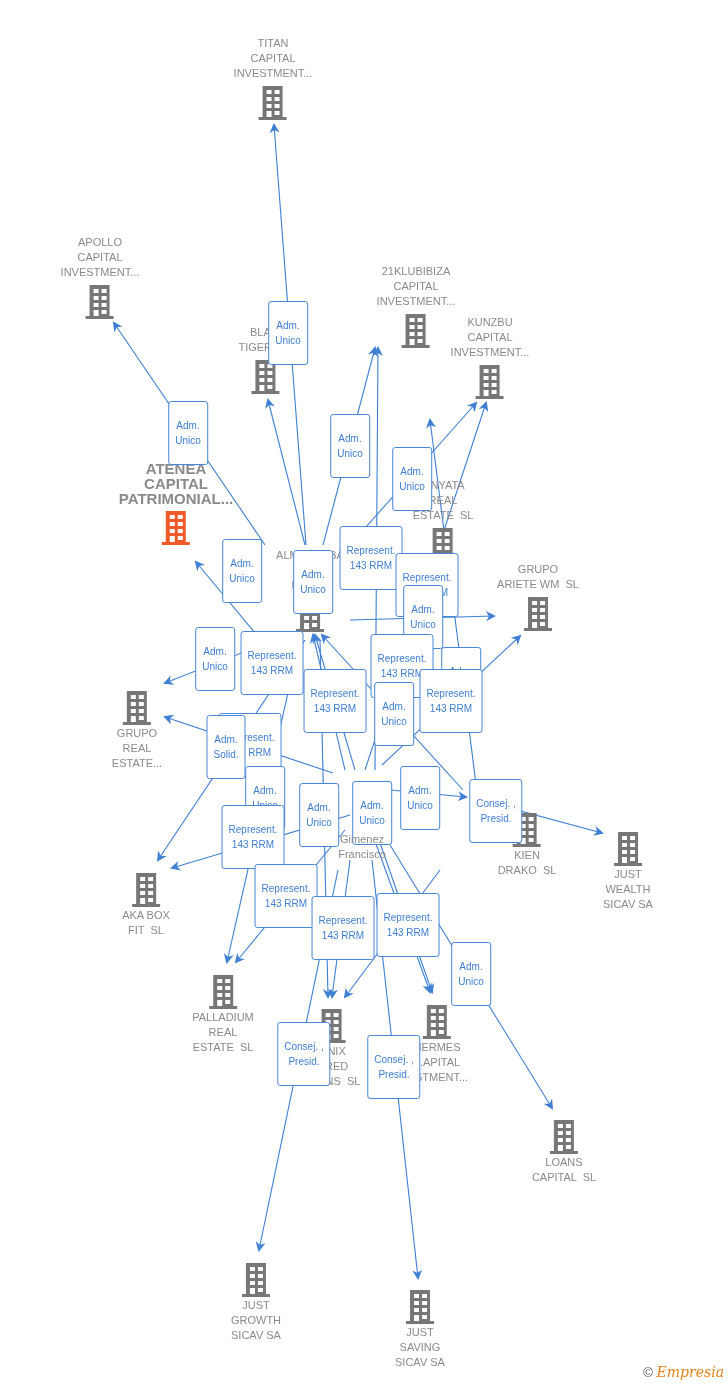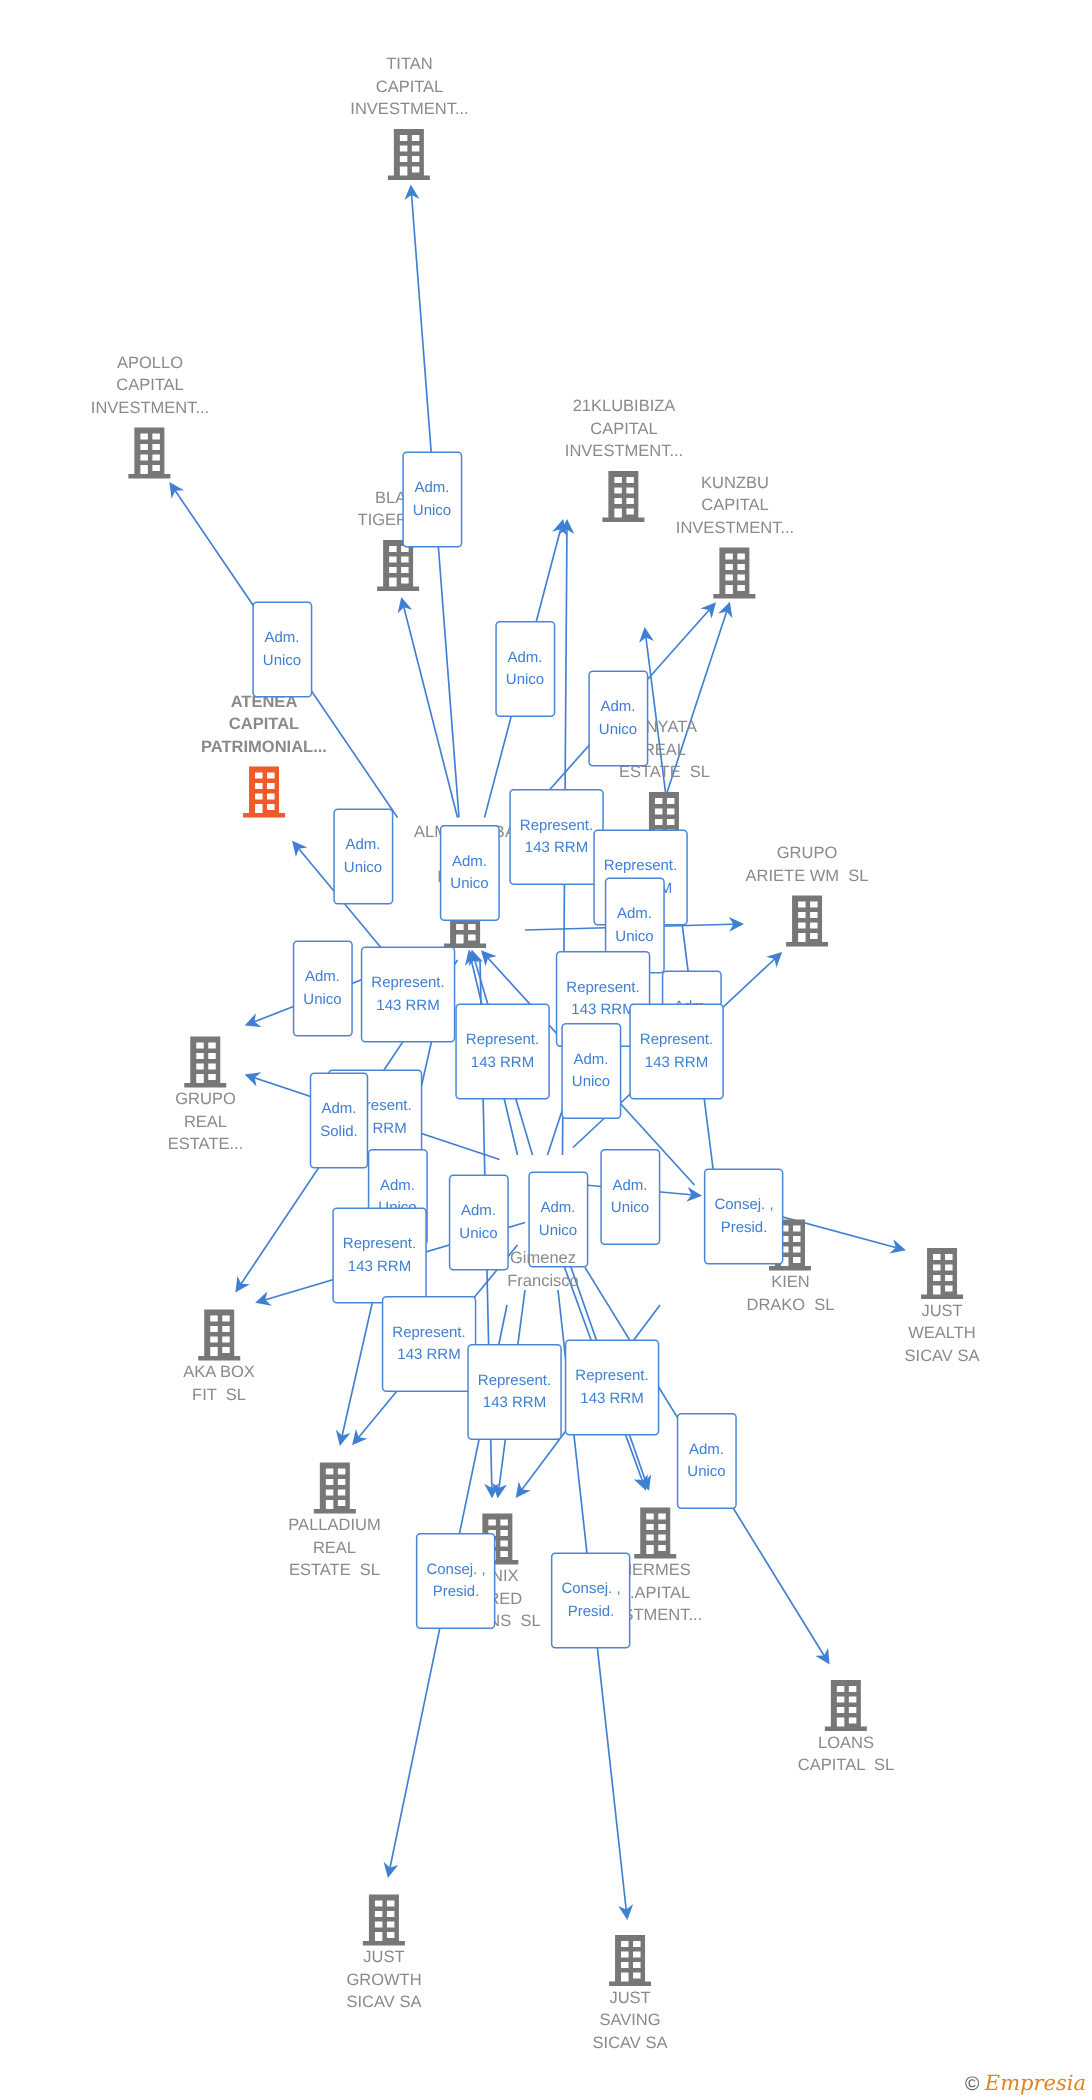--- a/index.html
+++ b/index.html
@@ -1,28 +1,28 @@
 <!DOCTYPE html>
 <html><head>
 <meta charset="utf-8">
 <style>
   html, body { margin:0; padding:0; background:#ffffff; }
   body { width:728px; height:1400px; position:relative; overflow:hidden;
          font-family:"Liberation Sans", sans-serif; }
   #graph { position:absolute; left:0; top:0; width:728px; height:1400px; }
   .node { position:absolute; transform:translateX(-50%); text-align:center; }
   .node-label { font-size:11px; line-height:15px; color:#8a8a8a; white-space:pre; }
-  .node-label.main { color:#8a8a8a; font-weight:bold; font-size:11px; }
+  .node-label.main { color:#8a8a8a; font-weight:bold; font-size:15px; }
   .bld { display:block; margin:4px auto 0; }
   .edge-label { position:absolute; background:#fff; border:1px solid #4a86d8;
                 border-radius:3px; color:#3f7fd4; font-size:10px; line-height:15px;
                 text-align:center; padding:16px 6px; white-space:pre; transform:translate(-50%,-50%); }
   .person-label { position:absolute; font-size:11px; color:#8a8a8a; text-align:center;
                   line-height:15px; white-space:pre; transform:translateX(-50%); }
-  .footer { position:absolute; right:4px; bottom:3px; font-size:13px; color:#555; }
+  .footer { position:absolute; right:4px; bottom:20px; font-size:13px; color:#555; }
   .footer .brand { color:#e7811b; font-style:italic; font-family:"DejaVu Serif", serif; font-size:14px; }
 </style>
 </head>
 <body>
 
 <svg id="graph" xmlns="http://www.w3.org/2000/svg" width="728" height="1400">
   <defs>
     <marker id="arrow" markerWidth="10" markerHeight="10" refX="8" refY="5" orient="auto" markerUnits="userSpaceOnUse">
       <path d="M0,0 L10,5 L0,10 L3,5 Z" fill="#3f7fd4"></path>
     </marker>

